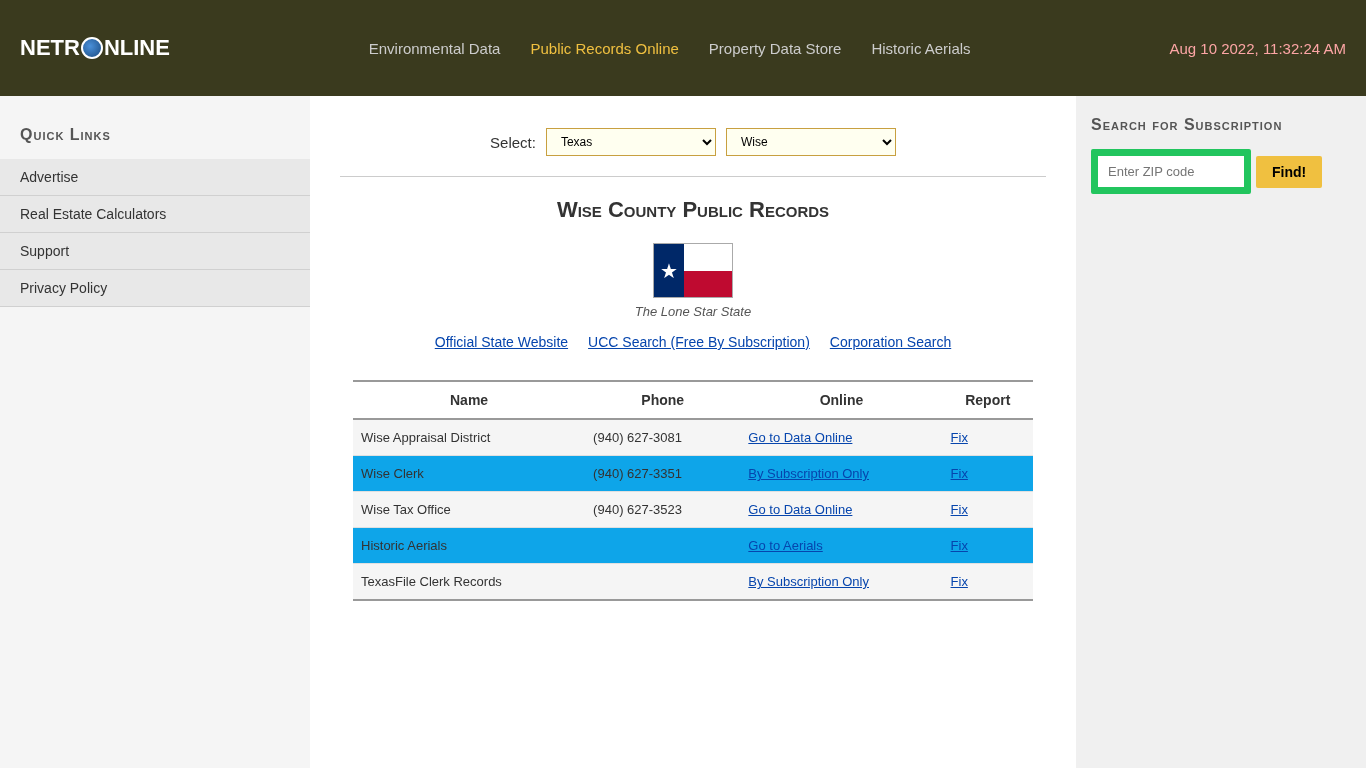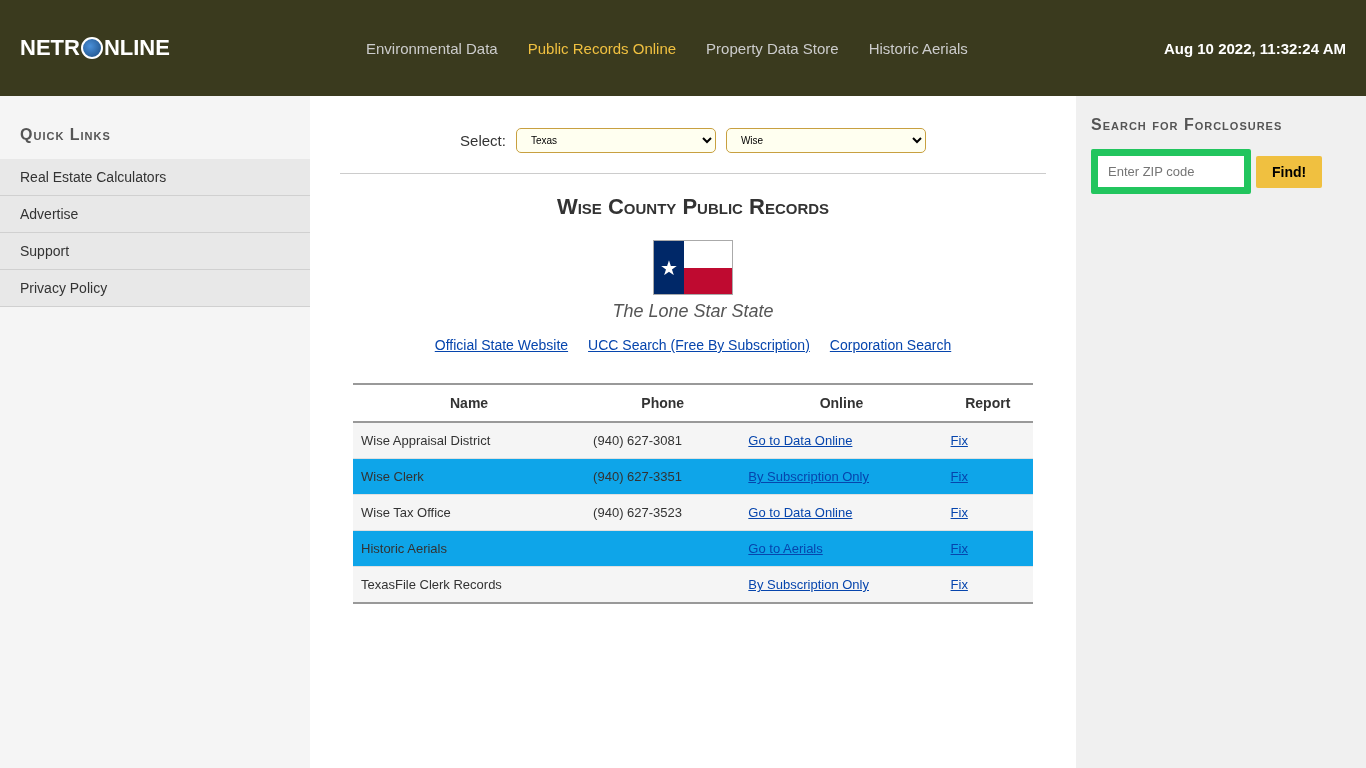--- a/index.html
+++ b/index.html
@@ -42,23 +42,23 @@
     .nav-item {
       color: #ccc;
       text-decoration: none;
       font-size: 15px;
       cursor: pointer;
     }
     .nav-item.active {
       color: #f0c040;
     }
     #datetime {
-      color: #ffffff;
+      color: #fca5a5;
       font-size: 15px;
-      font-weight: bold;
+      font-weight: normal;
       white-space: nowrap;
     }
 
     
     #body-wrapper {
       display: flex;
       min-height: calc(768px - 75px);
     }
 
     
@@ -102,23 +102,23 @@
       gap: 10px;
     }
     #select-row label {
       font-size: 15px;
       color: #333;
     }
     .state-select, .county-select {
       background: #fffff0;
       border: 1px solid #c8a040;
       padding: 5px 10px;
-      font-size: 10px;
-      border-radius: 5px;
-      width: 200px;
+      font-size: 12px;
+      border-radius: 0;
+      width: 170px;
       cursor: pointer;
       appearance: auto;
     }
     .divider {
       border: none;
       border-top: 1px solid #ccc;
       margin: 10px 0 20px 0;
     }
 
     
@@ -166,21 +166,21 @@
     .tx-flag-top {
       flex: 1;
       background: #fff;
     }
     .tx-flag-bottom {
       flex: 1;
       background: #BF0A30;
     }
     #flag-caption {
       font-style: italic;
-      font-size: 18px;
+      font-size: 13px;
       color: #555;
       margin-top: 6px;
     }
 
     
     #links-row {
       display: flex;
       justify-content: center;
       gap: 20px;
       margin: 15px 0 30px 0;
@@ -276,22 +276,22 @@
     <span class="nav-item">Property Data Store</span>
     <span class="nav-item">Historic Aerials</span>
   </nav>
   <div id="datetime">Aug 10 2022, 11:32:24 AM</div>
 </div>
 
 <div id="body-wrapper">
 
   <div id="sidebar">
     <div class="sidebar-title">Quick Links</div>
+    <a class="sidebar-link">Advertise</a>
     <a class="sidebar-link">Real Estate Calculators</a>
-    <a class="sidebar-link">Advertise</a>
     <a class="sidebar-link">Support</a>
     <a class="sidebar-link">Privacy Policy</a>
   </div>
 
   <div id="main">
 
     <div id="select-row">
       <label>Select:</label>
       <select class="state-select">
         <option>Texas</option>
@@ -362,20 +362,20 @@
               <td style="border-bottom: 2px solid rgb(153, 153, 153);"></td>
               <td style="border-bottom: 2px solid rgb(153, 153, 153);"><a class="td-link" href="#">By Subscription Only</a></td>
               <td style="border-bottom: 2px solid rgb(153, 153, 153);"><a class="td-link" href="#">Fix</a></td>
             </tr>
           </tbody>
       </table>
     </div>
   </div>
 
   <div id="right-panel">
-    <div id="foreclosure-title">Search for Forclosures</div>
+    <div id="foreclosure-title">Search for Subscription</div>
     <div id="zip-row">
       <input id="zip-input" type="text" placeholder="Enter ZIP code" style="">
       <button id="find-btn">Find!</button>
     </div>
   </div>
 
 </div>
 
 </body></html>

